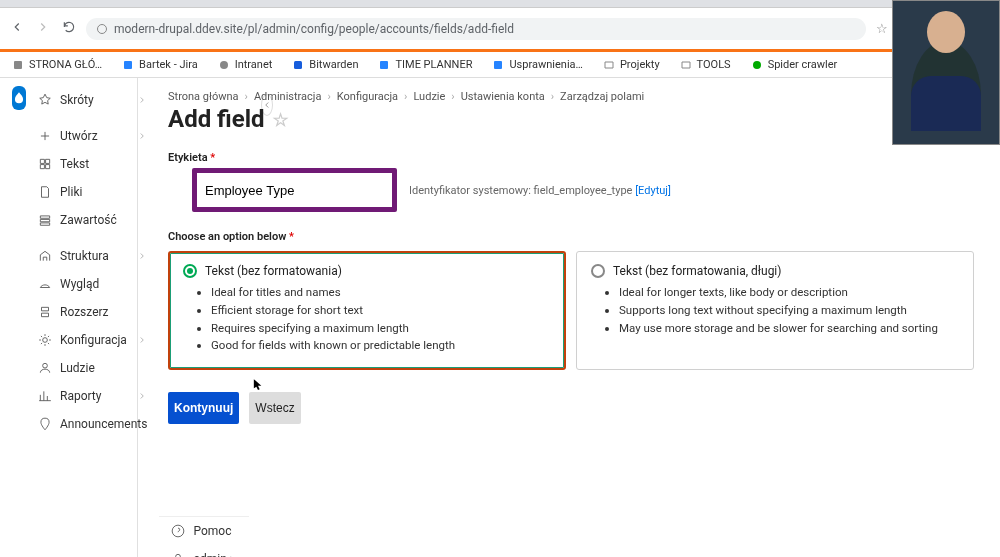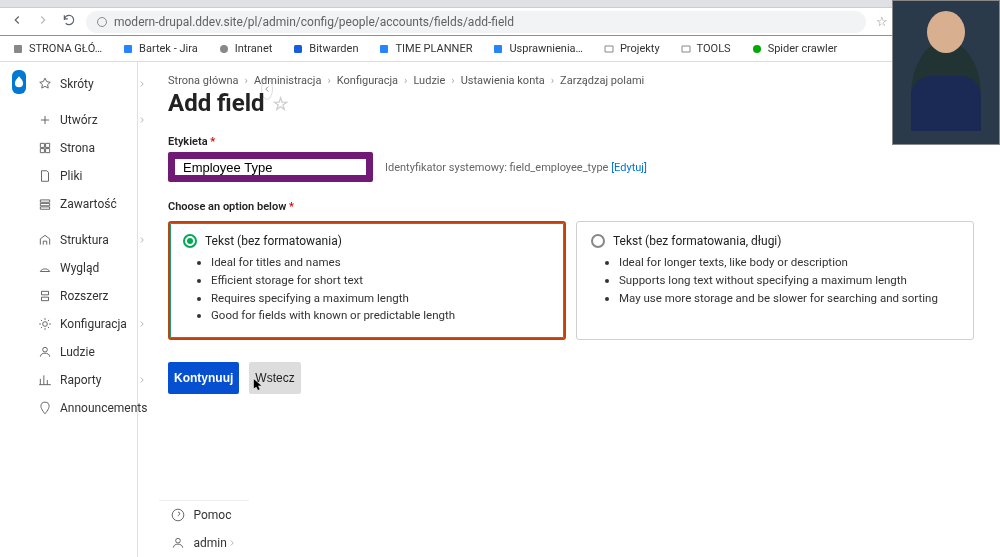--- a/index.html
+++ b/index.html
@@ -2,21 +2,21 @@
 <html><head>
 <meta charset="utf-8">
 <style>
   * { box-sizing: border-box; margin: 0; padding: 0; }
   body { font-family: -apple-system, BlinkMacSystemFont, "Segoe UI", Roboto, sans-serif; font-size: 13px; color: #222; background: #fff; width: 1000px; height: 557px; overflow: hidden; position: relative; }
   
   
   .tabstrip { height: 8px; background: #dfe1e5; border-bottom: 1px solid #ccc; display:flex; align-items:center; gap:8px; padding:0 10px; font-size:10px; color:#555; overflow:hidden;}
   
   
-  .addrbar { height: 28px; display: flex; align-items: center; gap: 10px; padding: 0 10px; border-bottom: 1px solid #f97316; background:#fff; }
+  .addrbar { height: 44px; display: flex; align-items: center; gap: 10px; padding: 0 10px; border-bottom: 3px solid #f97316; background:#fff; }
   .navicons { display:flex; gap:12px; color:#5f6368; }
   .navicons svg { width:14px; height:14px; }
   .url { flex:1; background:#f1f3f4; border-radius:14px; height:22px; display:flex; align-items:center; padding:0 10px; font-size:12px; color:#5f6368; gap:6px;}
   .righticons { display:flex; gap:10px; align-items:center; }
   .badge-new { background:#d93025; color:#fff; font-size:9px; font-weight:bold; padding:1px 3px; border-radius:2px;}
   
   
   .bookmarks { height: 26px; display:flex; align-items:center; gap:20px; padding:0 12px; border-bottom:1px solid #ddd; font-size:11px; color:#333; }
   .bookmarks .bm { display:flex; align-items:center; gap:5px; cursor:pointer; }
   .bm svg { width:12px; height:12px; }
@@ -39,21 +39,21 @@
   .content { flex:1; padding: 12px 26px 0 30px; overflow:auto; position:relative;}
   .breadcrumb { font-size:11px; color:#555; display:flex; gap:6px; align-items:center; flex-wrap:wrap;}
   .breadcrumb a { color:#555; text-decoration:none; }
   .breadcrumb .sep { color:#aaa; }
   h1 { font-size:24px; font-weight:700; margin:2px 0 18px 0; display:flex; align-items:center; gap:8px;}
   h1 .star { color:#ccc; font-size:18px;}
   
   .formlabel { font-size:11px; font-weight:600; margin-bottom:4px; }
   .req { color:#d00; }
   .labelrow { display:flex; align-items:center; gap:12px; margin-bottom:18px;}
-  .textinput { width:205px; height:30px; border:7px solid #701a75; border-radius:2px; padding:0 8px; font-size:13px; }
+  .textinput { width:205px; height:44px; border:5px solid #701a75; border-radius:2px; padding:0 8px; font-size:13px;margin-left:24px; }
   .machine { font-size:11px; color:#666; }
   .machine a { color:#0073e6; text-decoration:none;margin-top:12px; }
   
   .choose { font-size:11px; font-weight:600; margin-bottom:8px;}
   .options { display:flex; gap:10px; margin-bottom:22px;}
   .optcard { flex:1; border:1px solid #d0d0d0; border-radius:3px; padding:12px 14px 14px 14px; background:#fff; cursor:pointer;}
   .optcard.selected { border:2px solid #c2410c; box-shadow: 0 0 0 1px #1b9e77 inset; padding:11px 13px 13px 13px;}
   .optcard .opthead { display:flex; align-items:center; gap:8px; font-size:12px; margin-bottom:6px;}
   .radio { width:14px; height:14px; border-radius:50%; border:2px solid #888; display:inline-flex; align-items:center; justify-content:center; flex-shrink:0;}
   .radio.on { border-color:#0a5; }
@@ -192,21 +192,21 @@
           </span>
           <svg class="chev" viewBox="0 0 24 24">
             <path d="M9 6l6 6-6 6"></path>
           </svg>
         </div>
         <div class="sideitem">
           <span class="lbl">
             <svg class="ico" viewBox="0 0 24 24">
               <path d="M4 4h7v7H4zM13 4h7v7h-7zM4 13h7v7H4zM13 13h7v7h-7z"></path>
             </svg>
-            <span>Strona</span>
+            <span>Tekst</span>
           </span>
         </div>
         <div class="sideitem">
           <span class="lbl">
             <svg class="ico" viewBox="0 0 24 24">
               <path d="M6 3h9l3 3v15H6z"></path>
             </svg>
             <span>Pliki</span>
           </span>
         </div>

